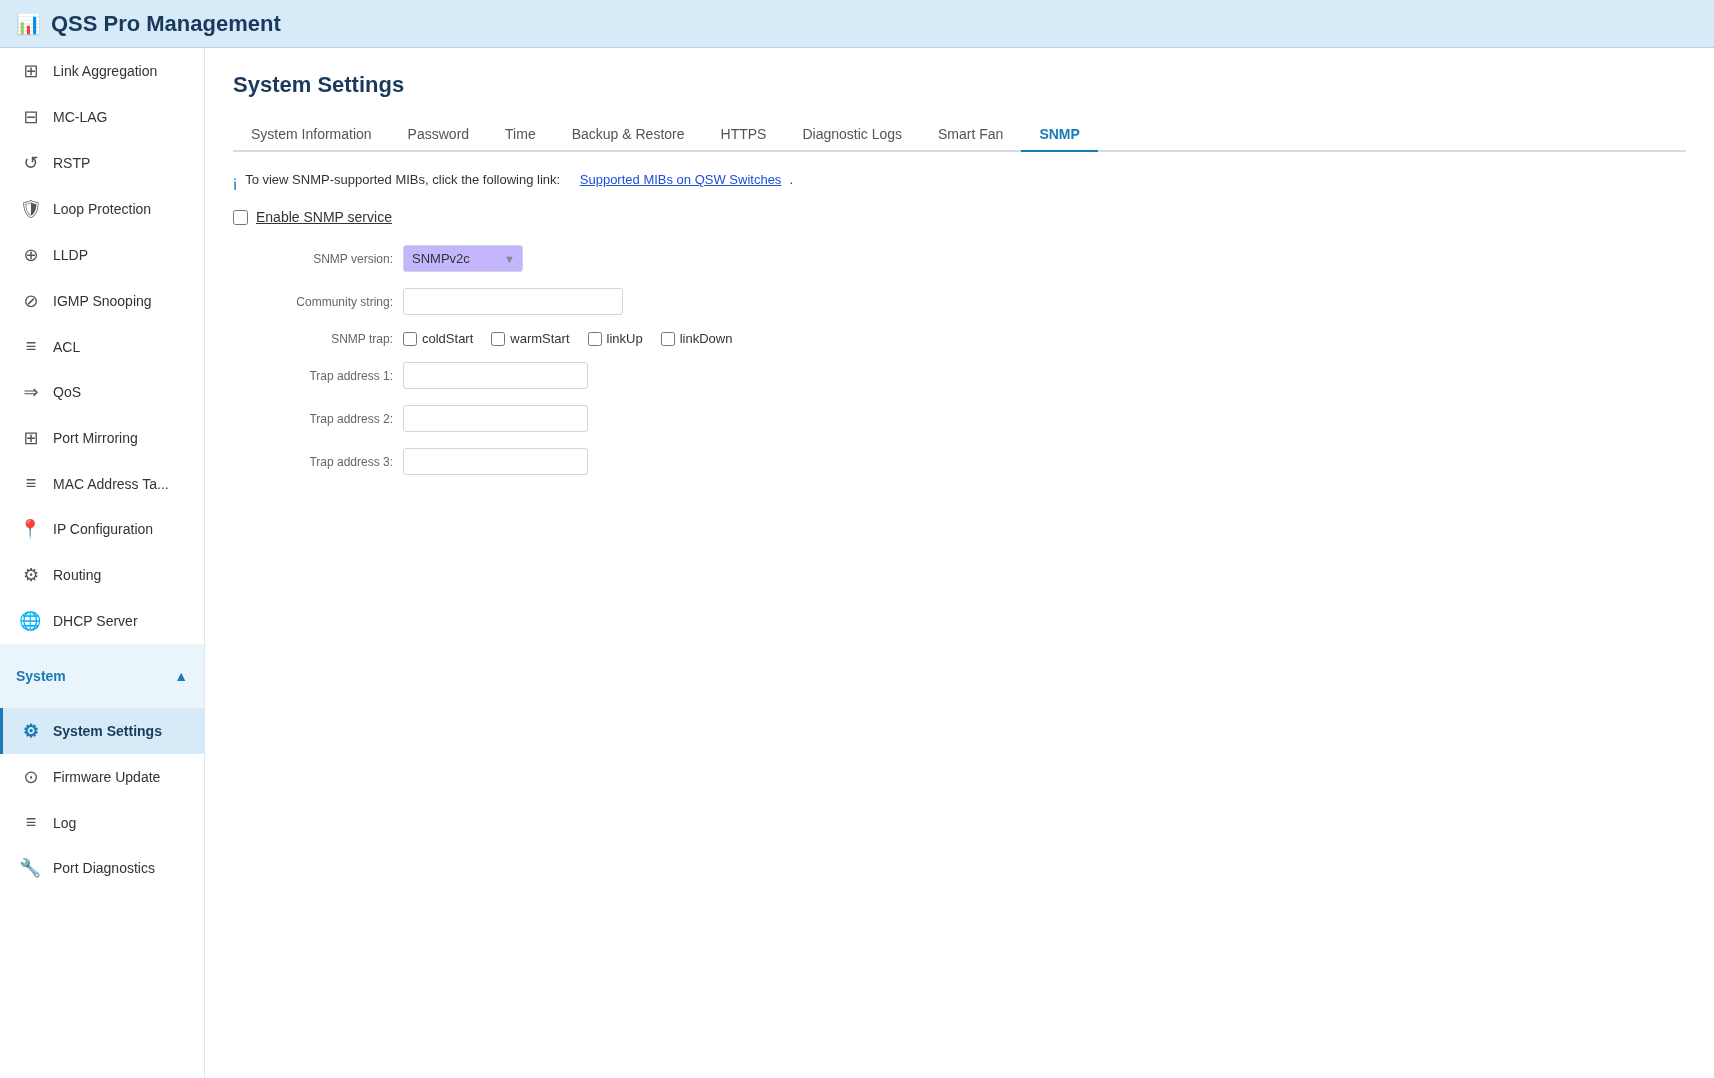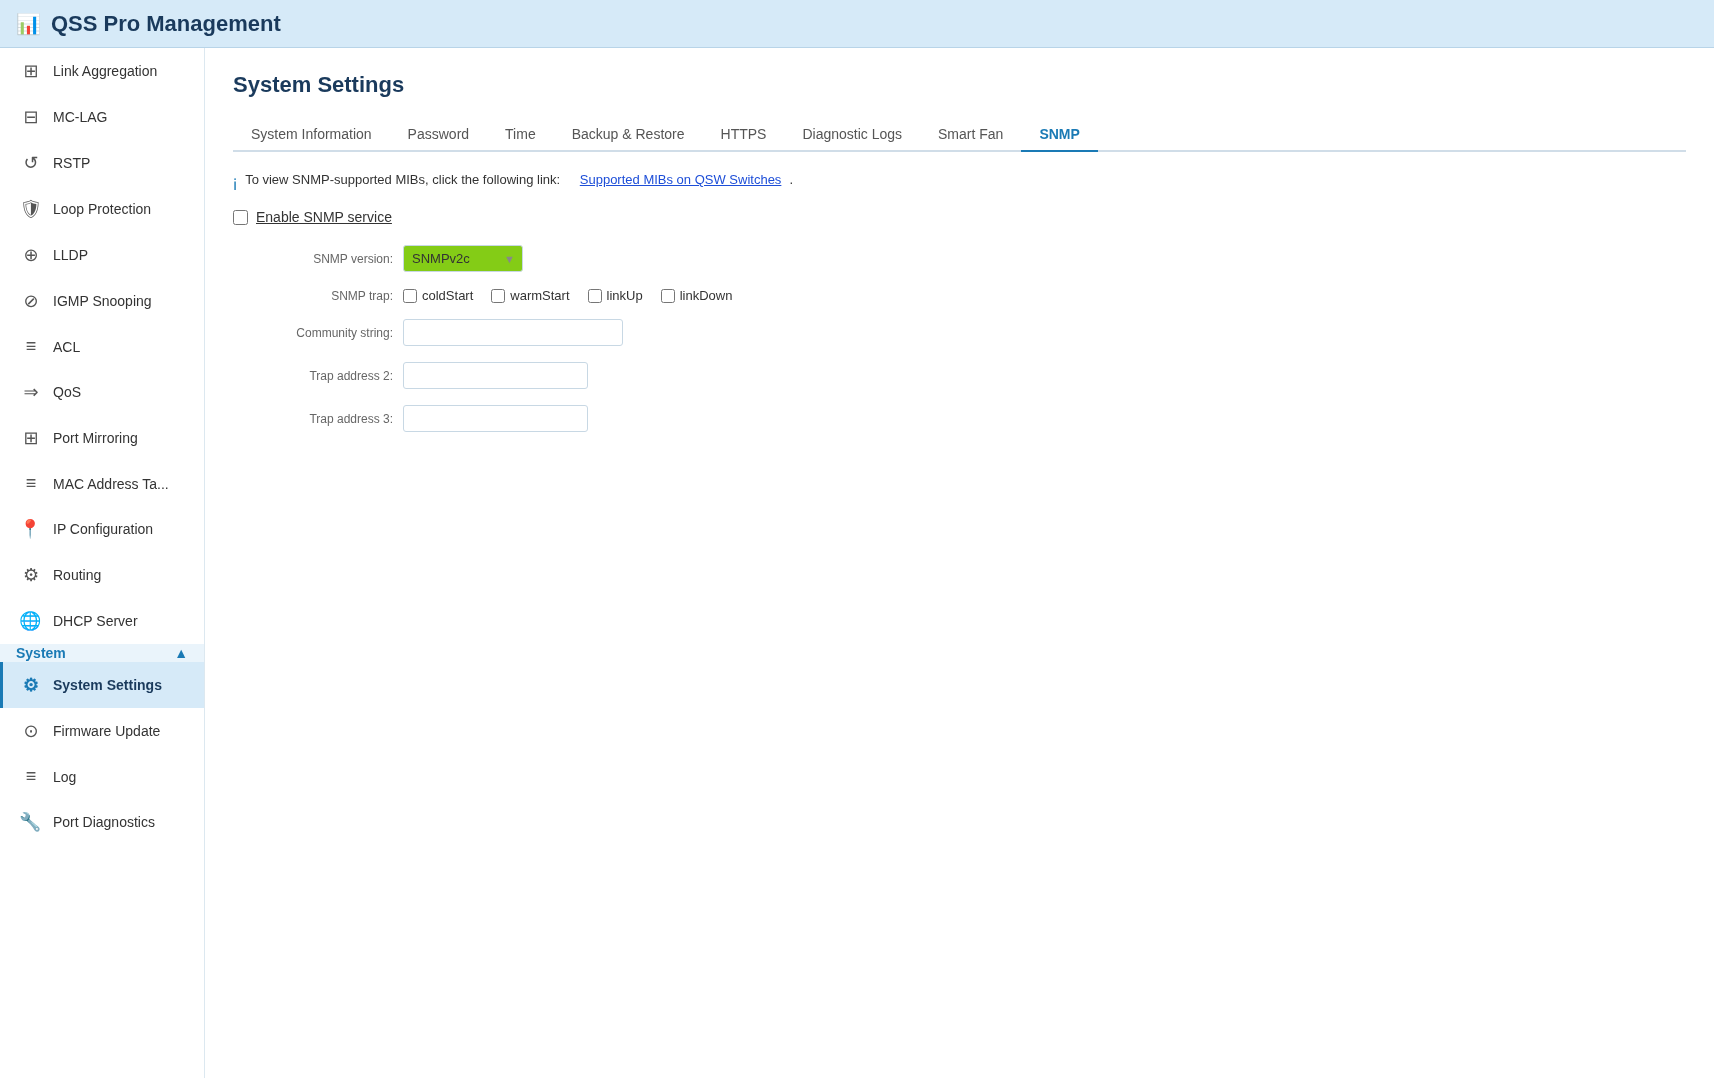--- a/index.html
+++ b/index.html
@@ -47,21 +47,21 @@
       border-left: 3px solid #1a7ab5;
       font-weight: bold;
       color: #1a3a5c;
     }
     .sidebar-item .icon { font-size: 18px; color: #555; width: 24px; text-align: center; }
     .sidebar-item.active .icon { color: #1a7ab5; }
     .sidebar-section-header {
       display: flex;
       align-items: center;
       justify-content: space-between;
-      padding: 1px 16px;
+      padding: 24px 16px;
       color: #1a7ab5;
       font-weight: bold;
       cursor: pointer;
       background: #eaf4fb;
     }
 
     
     .content {
       flex: 1;
       overflow-y: auto;
@@ -146,21 +146,21 @@
     .select-wrapper {
       position: relative;
       display: inline-block;
     }
     .form-select {
       border: 1px solid #c8d8e4;
       border-radius: 3px;
       padding: 5px 28px 5px 8px;
       font-size: 13px;
       color: #333;
-      background: #84cc16;
+      background: #c4b5fd;
       appearance: none;
       cursor: pointer;
       outline: none;
       min-width: 120px;
     }
     .select-arrow {
       position: absolute;
       right: 8px;
       top: 50%;
       transform: translateY(-50%);
@@ -312,20 +312,25 @@
         <div class="form-row">
           <span class="form-label">SNMP version:</span>
           <div class="select-wrapper">
             <select class="form-select">
               <option>SNMPv1</option>
               <option selected="">SNMPv2c</option>
               <option>SNMPv3</option>
             </select>
             <span class="select-arrow">▼</span>
           </div>
+        </div>
+
+        <div class="form-row">
+          <span class="form-label">Community string:</span>
+          <input type="text" class="form-input community-input" value="" style="">
         </div>
 
         <div class="form-row">
           <span class="form-label">SNMP trap:</span>
           <div class="trap-row">
             <div class="trap-item">
               <input type="checkbox" id="coldStart" style="">
               <label for="coldStart">coldStart</label>
             </div>
             <div class="trap-item">
@@ -337,24 +342,23 @@
               <label for="linkUp">linkUp</label>
             </div>
             <div class="trap-item">
               <input type="checkbox" id="linkDown" style="">
               <label for="linkDown">linkDown</label>
             </div>
           </div>
         </div>
 
         <div class="form-row">
-          <span class="form-label">Community string:</span>
-          <input type="text" class="form-input community-input" value="" style="">
-        </div>
-
+          <span class="form-label">Trap address 1:</span>
+          <input type="text" class="form-input trap-address-input" value="" style="">
+        </div>
 
         <div class="form-row">
           <span class="form-label">Trap address 2:</span>
           <input type="text" class="form-input trap-address-input" value="" style="">
         </div>
 
         <div class="form-row">
           <span class="form-label">Trap address 3:</span>
           <input type="text" class="form-input trap-address-input" value="" style="">
         </div>

